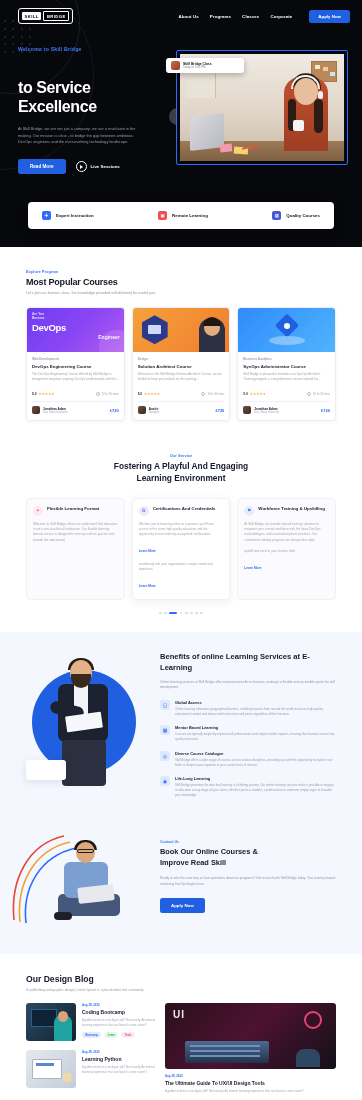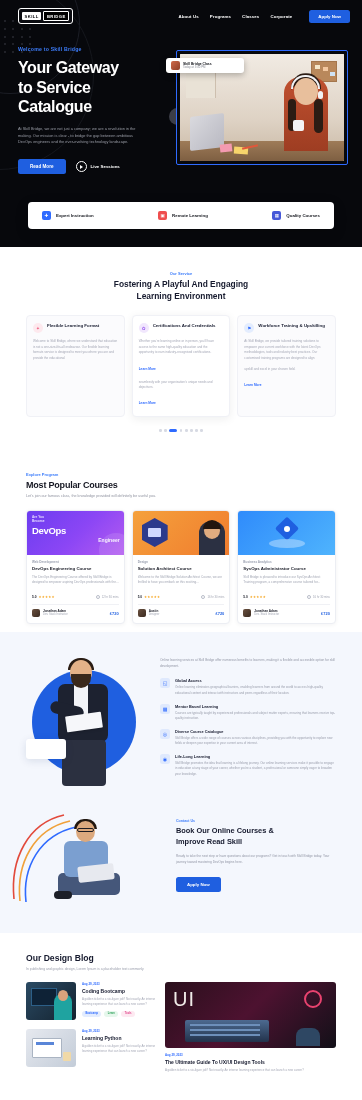--- a/index.html
+++ b/index.html
@@ -274,21 +274,21 @@
   .ben-list{margin-top:9px;display:flex;flex-direction:column;gap:8px;}
   .ben-item{display:flex;gap:5px;align-items:flex-start;}
   .ben-ic{
     width:10px;height:10px;border-radius:2.5px;background:#dfe9fd;color:#2f6bff;flex:none;
     display:flex;align-items:center;justify-content:center;font-size:5px;
   }
   .ben-h{font-size:3.9px;font-weight:700;color:#161a2e;}
   .ben-p{font-size:3px;color:#9ca0ae;line-height:1.72;margin-top:2px;}
 
   
-  .book{background:#f4f7fd;padding:6px 26px 26px 26px;display:flex;gap:26px;position:relative;}
+  .book{background:#f4f7fd;padding:6px 26px 26px 26px;display:flex;gap:10px;position:relative;}
   .book-left{width:124px;position:relative;height:100px;}
   .swoosh{position:absolute;left:-18px;top:0;width:90px;height:96px;}
   .bk-person{position:absolute;left:28px;top:14px;width:74px;height:80px;}
   .bk-head{position:absolute;left:22px;top:0;width:19px;height:21px;border-radius:50%;background:#dca97e;}
   .bk-hair{position:absolute;left:20px;top:-2px;width:23px;height:10px;border-radius:10px 10px 0 0;background:#211710;}
   .bk-glass{position:absolute;left:23px;top:7px;width:17px;height:4px;border:.8px solid #1b1b22;border-radius:2px;}
   .bk-body{position:absolute;left:10px;top:20px;width:44px;height:36px;border-radius:6px;background:#7b9fd0;}
   .bk-jeans{position:absolute;left:4px;top:52px;width:62px;height:22px;border-radius:5px;background:#45577a;}
   .bk-lap{position:absolute;left:24px;top:44px;width:36px;height:16px;background:#e7e9ef;border-radius:2px;transform:rotate(-6deg);}
   .bk-shoe{position:absolute;left:0px;top:70px;width:18px;height:8px;border-radius:4px;background:#1c1f28;}
@@ -323,21 +323,21 @@
   .tags{display:flex;gap:3px;margin-top:4px;}
   .tag{font-size:2.6px;font-weight:700;padding:1.6px 3.4px;border-radius:6px;}
   .tag.t-a{background:#e3ecfe;color:#2f6bff;}
   .tag.t-b{background:#e6f7ec;color:#2fa25b;}
   .tag.t-c{background:#fde9f1;color:#e0458b;}
   .blog-right{flex:1;}
   .br-thumb{
     height:66px;border-radius:3px;position:relative;overflow:hidden;
     background:linear-gradient(135deg,#2a0f1c 0%,#4d1230 48%,#121018 100%);
   }
-  .br-ui{position:absolute;left:8px;top:6px;font-size:20px;font-weight:400;color:#f0ebe8;letter-spacing:1px;}
+  .br-ui{position:absolute;left:8px;top:6px;font-size:10px;font-weight:700;color:#f0ebe8;letter-spacing:1px;}
   .br-circle{position:absolute;right:14px;top:8px;width:18px;height:18px;border-radius:50%;border:2.5px solid #e8436f;}
   .br-kb{position:absolute;left:20px;bottom:6px;width:84px;height:22px;border-radius:2px;background:linear-gradient(180deg,#4d6a90,#22324b);}
   .br-kb i{position:absolute;top:4px;left:5px;width:70px;height:2px;background:#6d8fba;box-shadow:0 5px 0 #6d8fba,0 10px 0 #6d8fba;}
   .br-hand{position:absolute;right:16px;bottom:2px;width:24px;height:18px;border-radius:8px 8px 0 0;background:#2e4763;}
   .br-date{font-size:2.9px;font-weight:700;color:#2f6bff;margin-top:5px;}
   .br-h{font-size:5px;font-weight:700;color:#161a2e;margin-top:2px;}
   .br-p{font-size:2.9px;color:#a5a8b6;line-height:1.72;margin-top:3px;}
 </style>
 </head>
 <body>
@@ -381,23 +381,23 @@
         <a href="#">Classes</a>
         <a href="#">Corporate</a>
         <button class="apply-btn">Apply Now</button>
       </div>
     </nav>
 
     <div class="hero-body">
       <div class="hero-left">
         <div class="eyebrow">Welcome to Skill Bridge</div>
         <h1 class="hero-h1">
-          <span>Your Gateway</span><br>
+          <br>
           <span>to Service</span><br>
-          <span>Catalogue</span>
+          <span>Excellence</span>
         </h1>
         <p class="hero-p">At Skill Bridge, we are not just a company; we are a revolution in the making. Our mission is clear - to bridge the gap between ambitious DevOps engineers and the ever-evolving technology landscape.</p>
         <div class="hero-cta">
           <button class="read-btn">Read More</button>
           <div class="live">
             <span class="play-circle">
                 <span></span>
               </span>
             <span class="live-label">Live Sessions</span>
           </div>
@@ -451,20 +451,132 @@
         <span class="feat-ic red">▣</span>
         <span class="feat-label">Remote Learning</span>
       </div>
       <div class="feat">
         <span class="feat-ic indigo">▦</span>
         <span class="feat-label">Quality Courses</span>
       </div>
     </div>
   </div>
 
+  <section class="section popular">
+    <div class="sec-eyebrow">Explore Program</div>
+    <h2 class="sec-title">Most Popular Courses</h2>
+    <p class="sec-sub">Let's join our famous class, the knowledge provided will definitely be useful you.</p>
+
+    <div class="course-grid">
+
+      <article class="course-card">
+        <div class="cc-thumb t1">
+          <div class="tw1">Are You<br>Become</div>
+          <div class="tbig">DevOps</div>
+          <div class="tsub">Engineer</div>
+          <div class="tcircle"></div>
+        </div>
+        <div class="cc-body">
+          <div class="cc-cat">Web Development</div>
+          <div class="cc-title">DevOps Engineering Course</div>
+          <div class="cc-desc">The DevOps Engineering Course offered by Skill Bridge is designed to empower aspiring DevOps professionals with the...</div>
+          <div class="cc-meta">
+            <span class="cc-rate">
+              <span class="num">5.0</span>
+              <span class="stars">★★★★★</span>
+            </span>
+            <span class="cc-dur">
+              <span class="clock"></span>
+              <span>12 hr 30 mins</span>
+            </span>
+          </div>
+          <div class="cc-foot">
+            <span class="cc-author">
+              <span class="cc-av"></span>
+              <span>
+                <span class="cc-an" style="display:block">Jonathan Adam</span>
+                <span class="cc-ar" style="display:block">Dev. Stack Instructor</span>
+              </span>
+            </span>
+            <span class="cc-price">£720</span>
+          </div>
+        </div>
+      </article>
+
+      <article class="course-card">
+        <div class="cc-thumb t2">
+          <div class="t2-face"></div>
+            <div class="t2-head"></div>
+            <div class="t2-hair"></div>
+          <div class="t2-hex">
+              <i></i>
+            </div>
+        </div>
+        <div class="cc-body">
+          <div class="cc-cat">Design</div>
+          <div class="cc-title">Solution Architect Course</div>
+          <div class="cc-desc">Welcome to the Skill Bridge Solution Architect Course, we are thrilled to have you embark on this exciting...</div>
+          <div class="cc-meta">
+            <span class="cc-rate">
+              <span class="num">5.0</span>
+              <span class="stars">★★★★★</span>
+            </span>
+            <span class="cc-dur">
+              <span class="clock"></span>
+              <span>16 hr 30 mins</span>
+            </span>
+          </div>
+          <div class="cc-foot">
+            <span class="cc-author">
+              <span class="cc-av"></span>
+              <span>
+                <span class="cc-an" style="display:block">Austin</span>
+                <span class="cc-ar" style="display:block">Designer</span>
+              </span>
+            </span>
+            <span class="cc-price">£720</span>
+          </div>
+        </div>
+      </article>
+
+      <article class="course-card">
+        <div class="cc-thumb t3">
+          <div class="t3-cube"></div>
+            <div class="t3-dot"></div>
+            <div class="t3-base"></div>
+        </div>
+        <div class="cc-body">
+          <div class="cc-cat">Business Analytics</div>
+          <div class="cc-title">SysOps Administrator Course</div>
+          <div class="cc-desc">Skill Bridge is pleased to introduce our SysOps Architect Training program, a comprehensive course tailored for...</div>
+          <div class="cc-meta">
+            <span class="cc-rate">
+              <span class="num">5.0</span>
+              <span class="stars">★★★★★</span>
+            </span>
+            <span class="cc-dur">
+              <span class="clock"></span>
+              <span>16 hr 30 mins</span>
+            </span>
+          </div>
+          <div class="cc-foot">
+            <span class="cc-author">
+              <span class="cc-av"></span>
+              <span>
+                <span class="cc-an" style="display:block">Jonathan Adam</span>
+                <span class="cc-ar" style="display:block">Dev. Stack Instructor</span>
+              </span>
+            </span>
+            <span class="cc-price">£720</span>
+          </div>
+        </div>
+      </article>
+    </div>
+  </section>
+
   <section class="section services">
     <div class="sec-eyebrow">Our Service</div>
     <h2 class="svc-title">
       <span>Fostering A Playful And Engaging</span><br>
       <span>Learning Environment</span>
     </h2>
     <div class="svc-grid">
       <div class="svc-card">
         <div class="svc-head">
           <span class="svc-ic pink">✦</span>
@@ -494,151 +606,40 @@
     </div>
     <div class="dots">
       <i></i>
       <i></i>
       <i class="on"></i>
       <i></i>
       <i></i>
       <i></i>
       <i></i>
       <i></i>
-    </div>
-  </section>
-
-  <section class="section popular">
-    <div class="sec-eyebrow">Explore Program</div>
-    <h2 class="sec-title">Most Popular Courses</h2>
-    <p class="sec-sub">Let's join our famous class, the knowledge provided will definitely be useful you.</p>
-
-    <div class="course-grid">
-
-      <article class="course-card">
-        <div class="cc-thumb t1">
-          <div class="tw1">Are You<br>Become</div>
-          <div class="tbig">DevOps</div>
-          <div class="tsub">Engineer</div>
-          <div class="tcircle"></div>
-        </div>
-        <div class="cc-body">
-          <div class="cc-cat">Web Development</div>
-          <div class="cc-title">DevOps Engineering Course</div>
-          <div class="cc-desc">The DevOps Engineering Course offered by Skill Bridge is designed to empower aspiring DevOps professionals with the...</div>
-          <div class="cc-meta">
-            <span class="cc-rate">
-              <span class="num">5.0</span>
-              <span class="stars">★★★★★</span>
-            </span>
-            <span class="cc-dur">
-              <span class="clock"></span>
-              <span>12 hr 30 mins</span>
-            </span>
-          </div>
-          <div class="cc-foot">
-            <span class="cc-author">
-              <span class="cc-av"></span>
-              <span>
-                <span class="cc-an" style="display:block">Jonathan Adam</span>
-                <span class="cc-ar" style="display:block">Dev. Stack Instructor</span>
-              </span>
-            </span>
-            <span class="cc-price">£720</span>
-          </div>
-        </div>
-      </article>
-
-      <article class="course-card">
-        <div class="cc-thumb t2">
-          <div class="t2-face"></div>
-            <div class="t2-head"></div>
-            <div class="t2-hair"></div>
-          <div class="t2-hex">
-              <i></i>
-            </div>
-        </div>
-        <div class="cc-body">
-          <div class="cc-cat">Design</div>
-          <div class="cc-title">Solution Architect Course</div>
-          <div class="cc-desc">Welcome to the Skill Bridge Solution Architect Course, we are thrilled to have you embark on this exciting...</div>
-          <div class="cc-meta">
-            <span class="cc-rate">
-              <span class="num">5.0</span>
-              <span class="stars">★★★★★</span>
-            </span>
-            <span class="cc-dur">
-              <span class="clock"></span>
-              <span>16 hr 30 mins</span>
-            </span>
-          </div>
-          <div class="cc-foot">
-            <span class="cc-author">
-              <span class="cc-av"></span>
-              <span>
-                <span class="cc-an" style="display:block">Austin</span>
-                <span class="cc-ar" style="display:block">Designer</span>
-              </span>
-            </span>
-            <span class="cc-price">£720</span>
-          </div>
-        </div>
-      </article>
-
-      <article class="course-card">
-        <div class="cc-thumb t3">
-          <div class="t3-cube"></div>
-            <div class="t3-dot"></div>
-            <div class="t3-base"></div>
-        </div>
-        <div class="cc-body">
-          <div class="cc-cat">Business Analytics</div>
-          <div class="cc-title">SysOps Administrator Course</div>
-          <div class="cc-desc">Skill Bridge is pleased to introduce our SysOps Architect Training program, a comprehensive course tailored for...</div>
-          <div class="cc-meta">
-            <span class="cc-rate">
-              <span class="num">5.0</span>
-              <span class="stars">★★★★★</span>
-            </span>
-            <span class="cc-dur">
-              <span class="clock"></span>
-              <span>16 hr 30 mins</span>
-            </span>
-          </div>
-          <div class="cc-foot">
-            <span class="cc-author">
-              <span class="cc-av"></span>
-              <span>
-                <span class="cc-an" style="display:block">Jonathan Adam</span>
-                <span class="cc-ar" style="display:block">Dev. Stack Instructor</span>
-              </span>
-            </span>
-            <span class="cc-price">£720</span>
-          </div>
-        </div>
-      </article>
     </div>
   </section>
 
   <section class="benefits">
     <div class="ben-left">
       <div class="ben-blob"></div>
       <div class="ben-person">
         <div class="bp-body"></div>
         <div class="bp-shirt"></div>
         <div class="bp-legs"></div>
         <div class="bp-hair"></div>
         <div class="bp-head"></div>
         <div class="bp-beard"></div>
         <div class="bp-arm"></div>
         <div class="bp-book"></div>
       </div>
       <div class="ben-card-float"></div>
     </div>
     <div class="ben-right">
+      <h2 class="ben-title">Benefits of online Learning Services at E-Learning</h2>
       <p class="ben-sub">Online learning services at Skill Bridge offer numerous benefits to learners, making it a flexible and accessible option for skill development.</p>
       <div class="ben-list">
         <div class="ben-item">
           <span class="ben-ic">◱</span>
           <span>
             <span class="ben-h" style="display:block">Global Access</span>
             <span class="ben-p" style="display:block">Online learning eliminates geographical barriers, enabling learners from around the world to access high-quality educational content and interact with instructors and peers regardless of their location.</span>
           </span>
         </div>
         <div class="ben-item">

